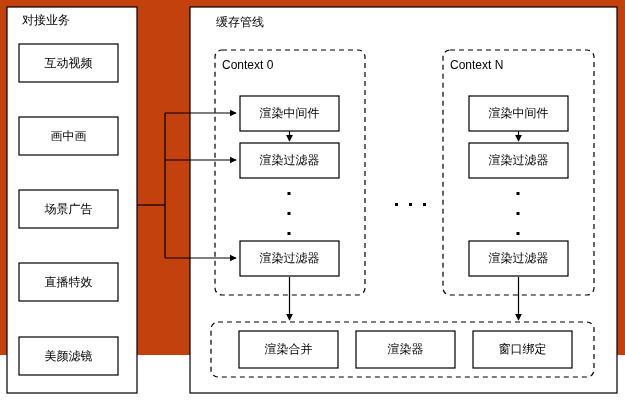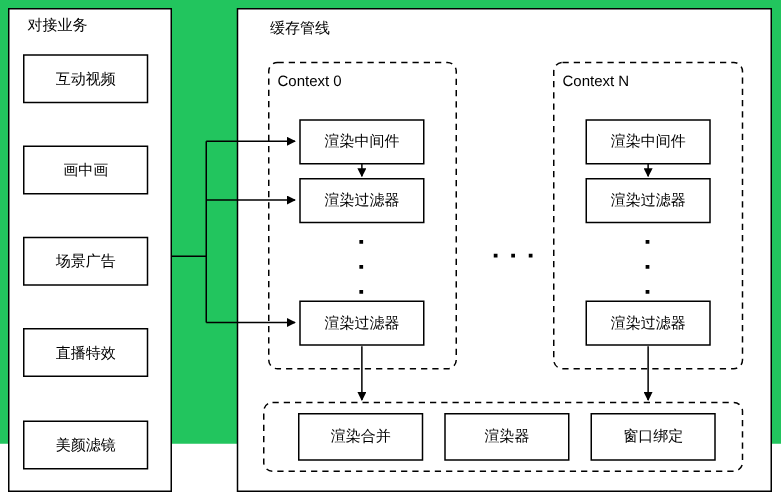--- a/index.html
+++ b/index.html
@@ -10,21 +10,21 @@
   body {
     width: 625px;
     height: 401px;
     overflow: hidden;
     font-family: "Liberation Sans", "DejaVu Sans", sans-serif;
   }
   #diagram-root {
     position: relative;
     width: 625px;
     height: 355px;
-    background: #22c55e;
+    background: #c2410c;
   }
   svg.diagram-canvas {
     position: absolute;
     left: 0;
     top: 0;
     width: 625px;
     height: 401px;
     display: block;
   }
   .panel-solid {

